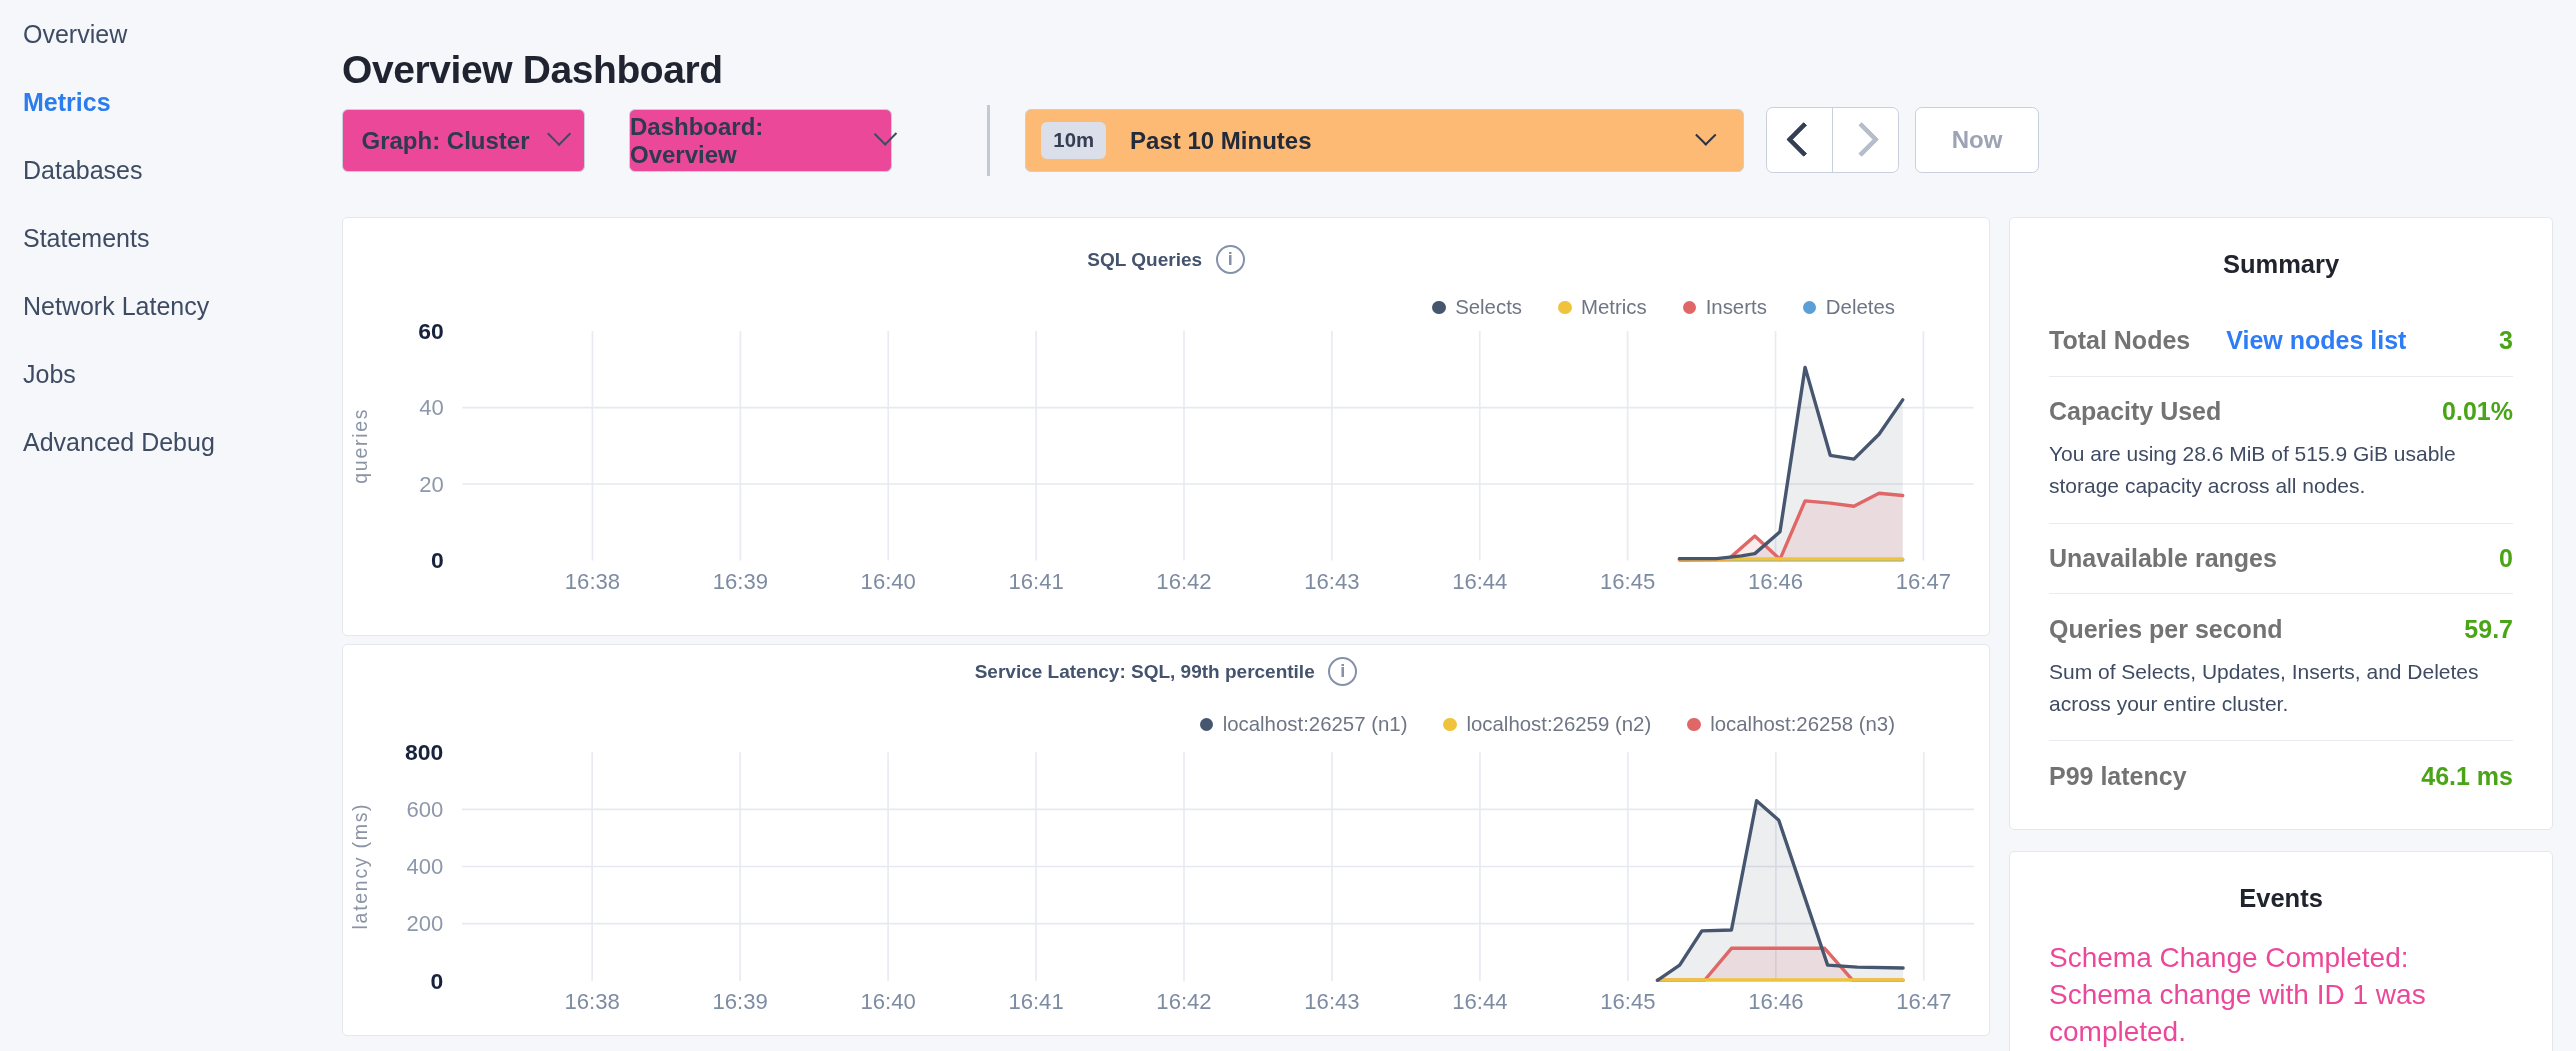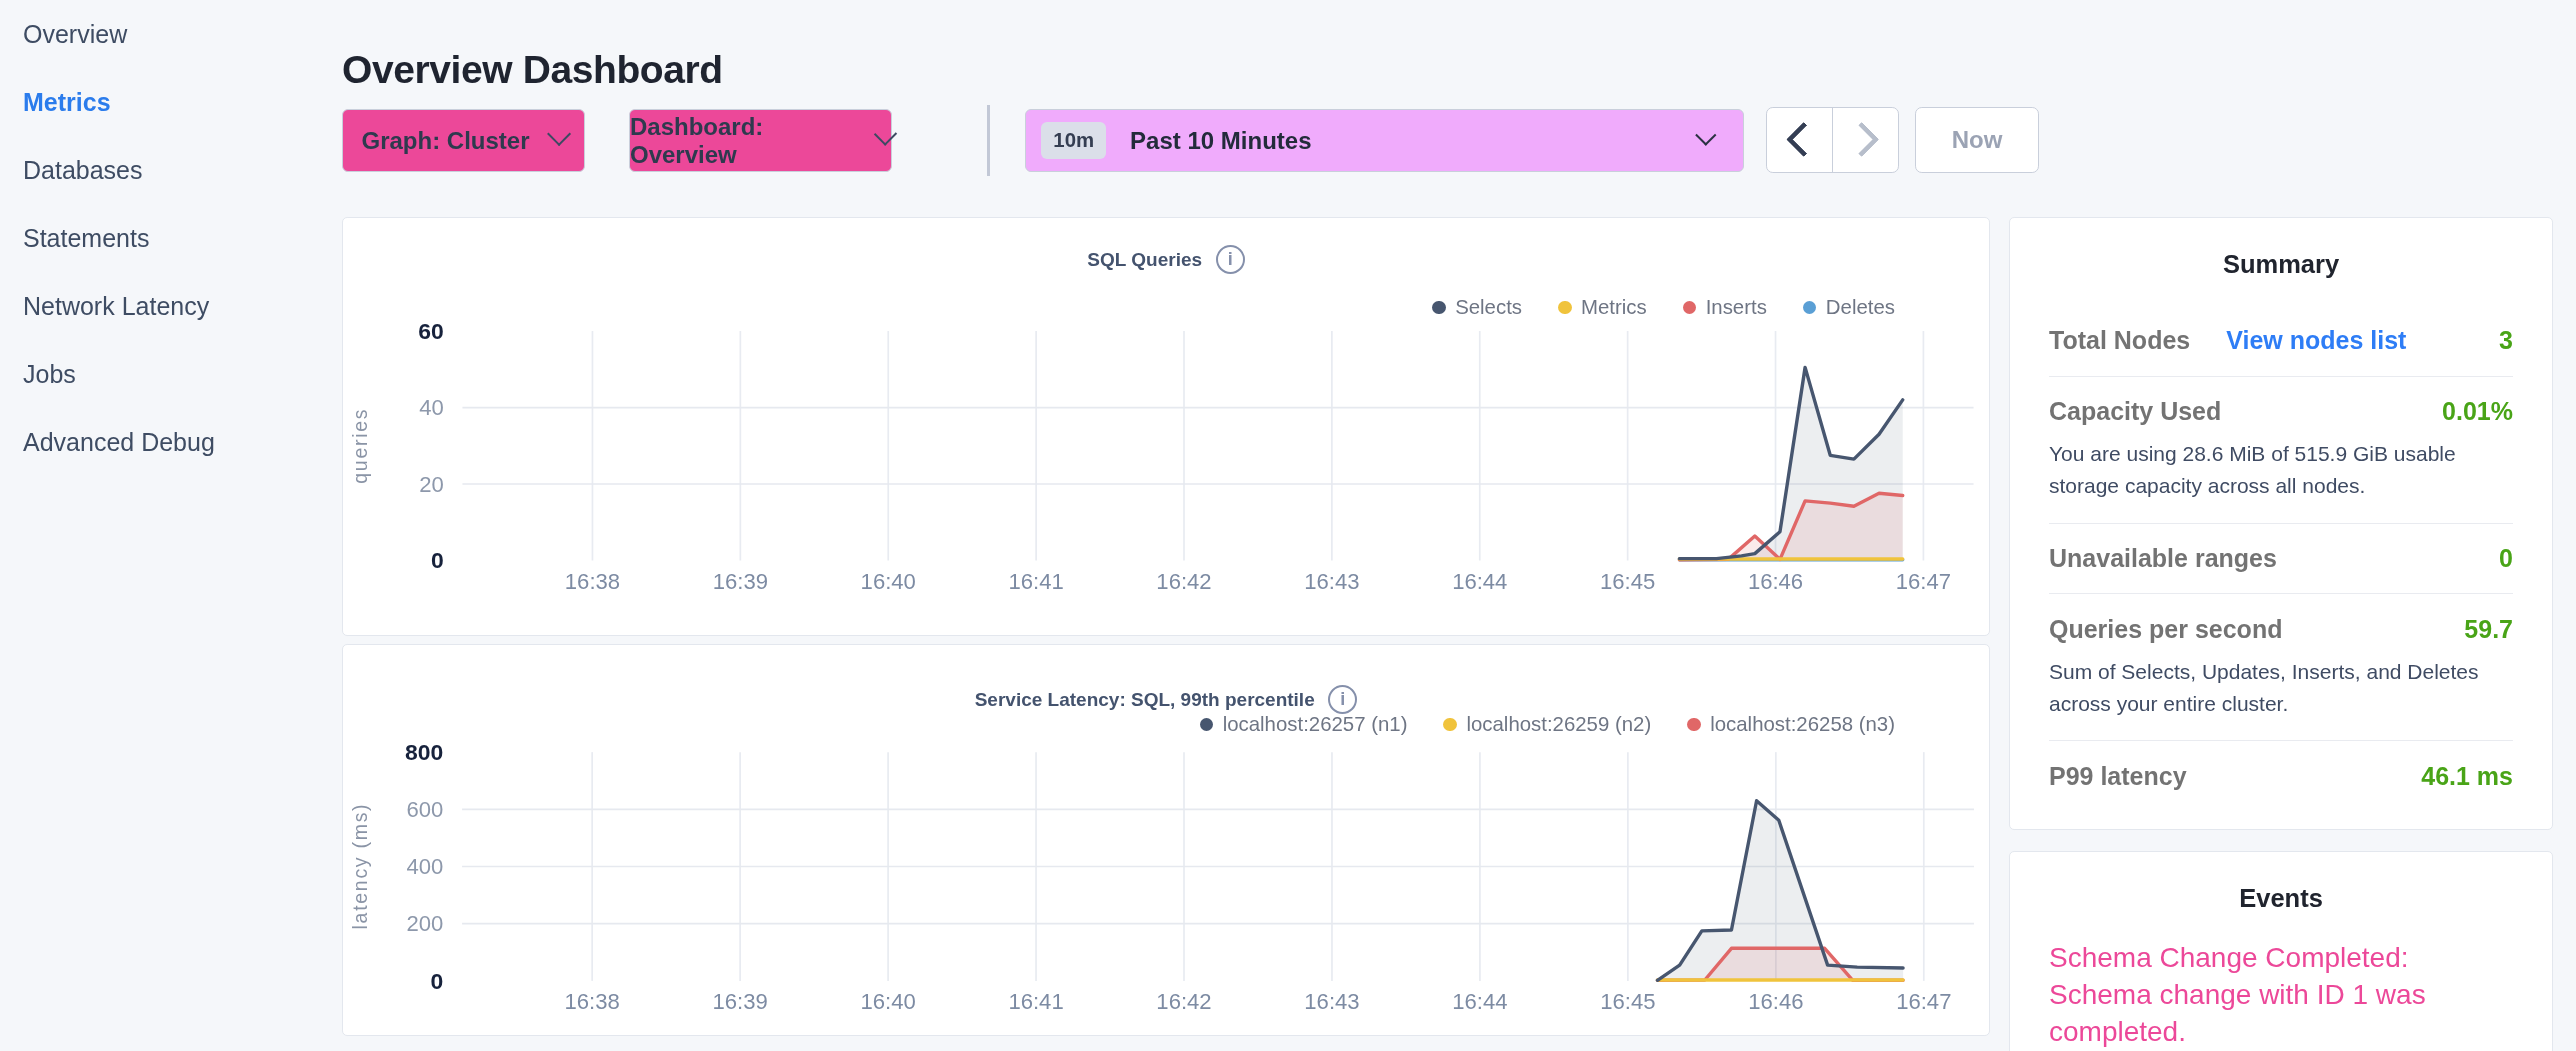--- a/index.html
+++ b/index.html
@@ -18,21 +18,21 @@
               color:#1f2430;letter-spacing:-0.4px;}
   .dropdown{position:absolute;height:63px;background:#ec4899;border:1.7px solid #c9cfdb;
             border-radius:6px;display:flex;align-items:center;justify-content:center;
             gap:18.7px;font-size:24px;font-weight:700;color:#2e3a4e;cursor:pointer;box-sizing:border-box;}
   .dd-graph{left:342px;top:109px;width:243px;}
   .dd-dash{left:629px;top:109px;width:263px;}
   .chev-down{width:15.3px;height:15.3px;border-right:2.6px solid #3d4a62;border-bottom:2.6px solid #3d4a62;
              transform:rotate(45deg) translateY(-3.4px);margin-top:-6.8px;}
   .toolbar-divider{position:absolute;left:987px;top:105px;width:2.6px;height:71px;background:#c2c8d6;}
 
-  .timebox{position:absolute;left:1025px;top:109px;width:719px;height:63px;background:#f0abfc;
+  .timebox{position:absolute;left:1025px;top:109px;width:719px;height:63px;background:#fdba74;
            border:1.7px solid #c9cfdb;border-radius:6px;display:flex;align-items:center;
            box-sizing:border-box;cursor:pointer;}
   .time-badge{margin-left:15.3px;background:#dbdfe9;border-radius:6px;padding:6.8px 12px;
               font-size:20.4px;font-weight:700;color:#353e52;}
   .time-label{margin-left:24px;font-size:24px;font-weight:700;color:#232b3b;}
   .timebox .chev-down{position:absolute;right:32px;width:12.8px;height:12.8px;
                       border-width:2.1px;border-color:#2b3242;}
 
   .range-arrows{position:absolute;left:1766px;top:107px;width:133px;height:66px;background:#fff;
                 border:1.7px solid #c9cfdb;border-radius:6.8px;display:flex;box-sizing:border-box;}
@@ -53,21 +53,21 @@
         box-sizing:border-box;}
   .chart-card1{left:342px;top:217px;width:1648px;height:419px;}
   .chart-card2{left:342px;top:644px;width:1648px;height:392px;}
   .summary-card{left:2009px;top:217px;width:544px;height:613px;}
   .events-card{left:2009px;top:851px;width:544px;height:272px;}
 
   
   .chart-title-row{position:absolute;left:0;right:0;display:flex;align-items:center;
                    justify-content:center;gap:13.6px;}
   .chart-card1 .chart-title-row{top:27px;}
-  .chart-card2 .chart-title-row{top:40px;text-align:right;}
+  .chart-card2 .chart-title-row{top:12px;text-align:right;}
   .chart-title{font-size:19px;font-weight:700;color:#44536e;}
   .info-icon{width:29px;height:29px;border:2.6px solid #8590ab;border-radius:50%;
              display:flex;align-items:center;justify-content:center;font-size:18px;
              font-weight:700;color:#8590ab;cursor:pointer;box-sizing:border-box;}
   .legend{position:absolute;right:94px;display:flex;gap:36px;align-items:center;}
   .chart-card1 .legend{top:78px;}
   .chart-card2 .legend{top:68px;}
   .legend-item{display:flex;align-items:center;gap:9.4px;cursor:pointer;}
   .legend-dot{width:13.6px;height:13.6px;border-radius:50%;}
   .legend-label{font-size:20.4px;color:#6e7584;}

